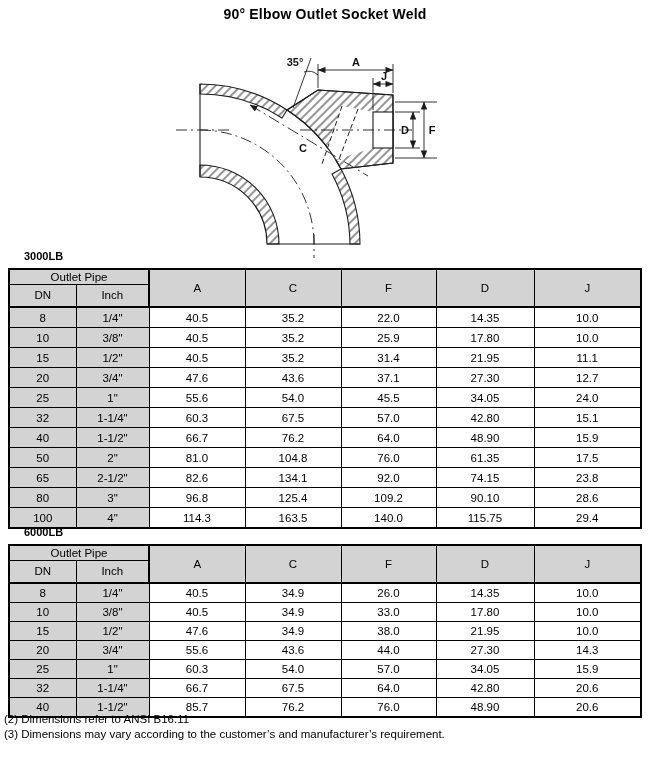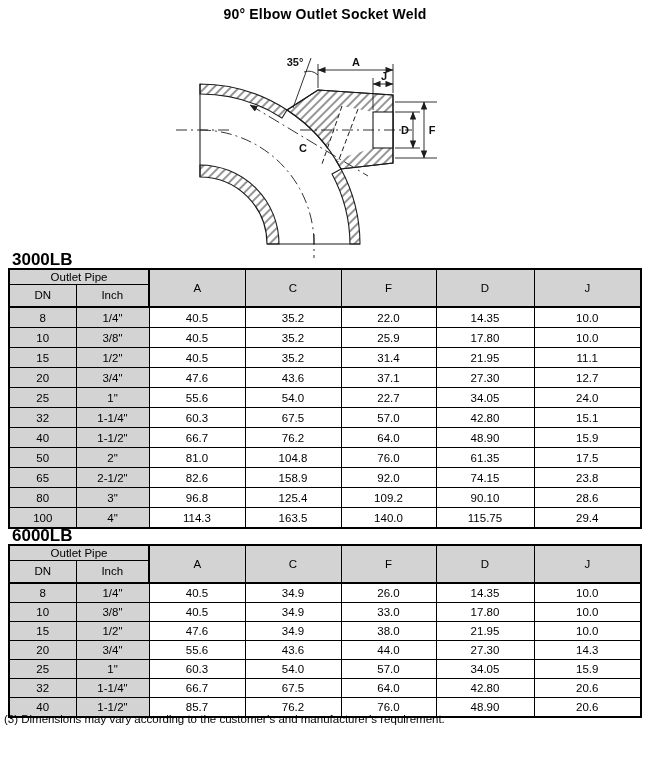--- a/index.html
+++ b/index.html
@@ -5,21 +5,21 @@
   html,body{margin:0;padding:0;background:#fff;}
   .page{
     position:relative;width:650px;height:750px;background:#ffffff;
     font-family:"Liberation Sans",sans-serif;color:#000;overflow:hidden;
   }
   .title{
     position:absolute;top:6px;left:0;width:650px;text-align:center;
     font-size:14px;font-weight:bold;letter-spacing:0.2px;
   }
   .drawing{position:absolute;top:0;left:0;}
-  .tbl-label{position:absolute;left:12px;font-size:17px;font-weight:bold;}
+  .tbl-label{position:absolute;left:24px;font-size:11px;font-weight:bold;}
   .lbl-0{top:250px;}
   .lbl-1{top:526px;}
   table.spec{
     position:absolute;left:8px;width:632px;border-collapse:collapse;table-layout:fixed;
     font-size:11.5px;border:2px solid #000;
   }
   .tbl-0{top:268px;}
   .tbl-1{top:544px;}
   table.spec th,table.spec td{
     border:1px solid #000;text-align:center;vertical-align:middle;
@@ -168,21 +168,21 @@
           <td>43.6</td>
           <td>37.1</td>
           <td>27.30</td>
           <td>12.7</td>
         </tr>
         <tr>
           <td class="shade">25</td>
           <td class="shade">1"</td>
           <td>55.6</td>
           <td>54.0</td>
-          <td>22.7</td>
+          <td>45.5</td>
           <td>34.05</td>
           <td>24.0</td>
         </tr>
         <tr>
           <td class="shade">32</td>
           <td class="shade">1-1/4"</td>
           <td>60.3</td>
           <td>67.5</td>
           <td>57.0</td>
           <td>42.80</td>
@@ -203,21 +203,21 @@
           <td>81.0</td>
           <td>104.8</td>
           <td>76.0</td>
           <td>61.35</td>
           <td>17.5</td>
         </tr>
         <tr>
           <td class="shade">65</td>
           <td class="shade">2-1/2"</td>
           <td>82.6</td>
-          <td>158.9</td>
+          <td>134.1</td>
           <td>92.0</td>
           <td>74.15</td>
           <td>23.8</td>
         </tr>
         <tr>
           <td class="shade">80</td>
           <td class="shade">3"</td>
           <td>96.8</td>
           <td>125.4</td>
           <td>109.2</td>
@@ -322,16 +322,17 @@
           <td>85.7</td>
           <td>76.2</td>
           <td>76.0</td>
           <td>48.90</td>
           <td>20.6</td>
         </tr>
       </tbody>
   </table>
 
   <div class="footnotes">
+    <div>(2) Dimensions refer to ANSI B16.11</div>
     <div>(3) Dimensions may vary according to the customer’s and manufacturer’s requirement.</div>
   </div>
 
 </div>
 
 </body></html>

